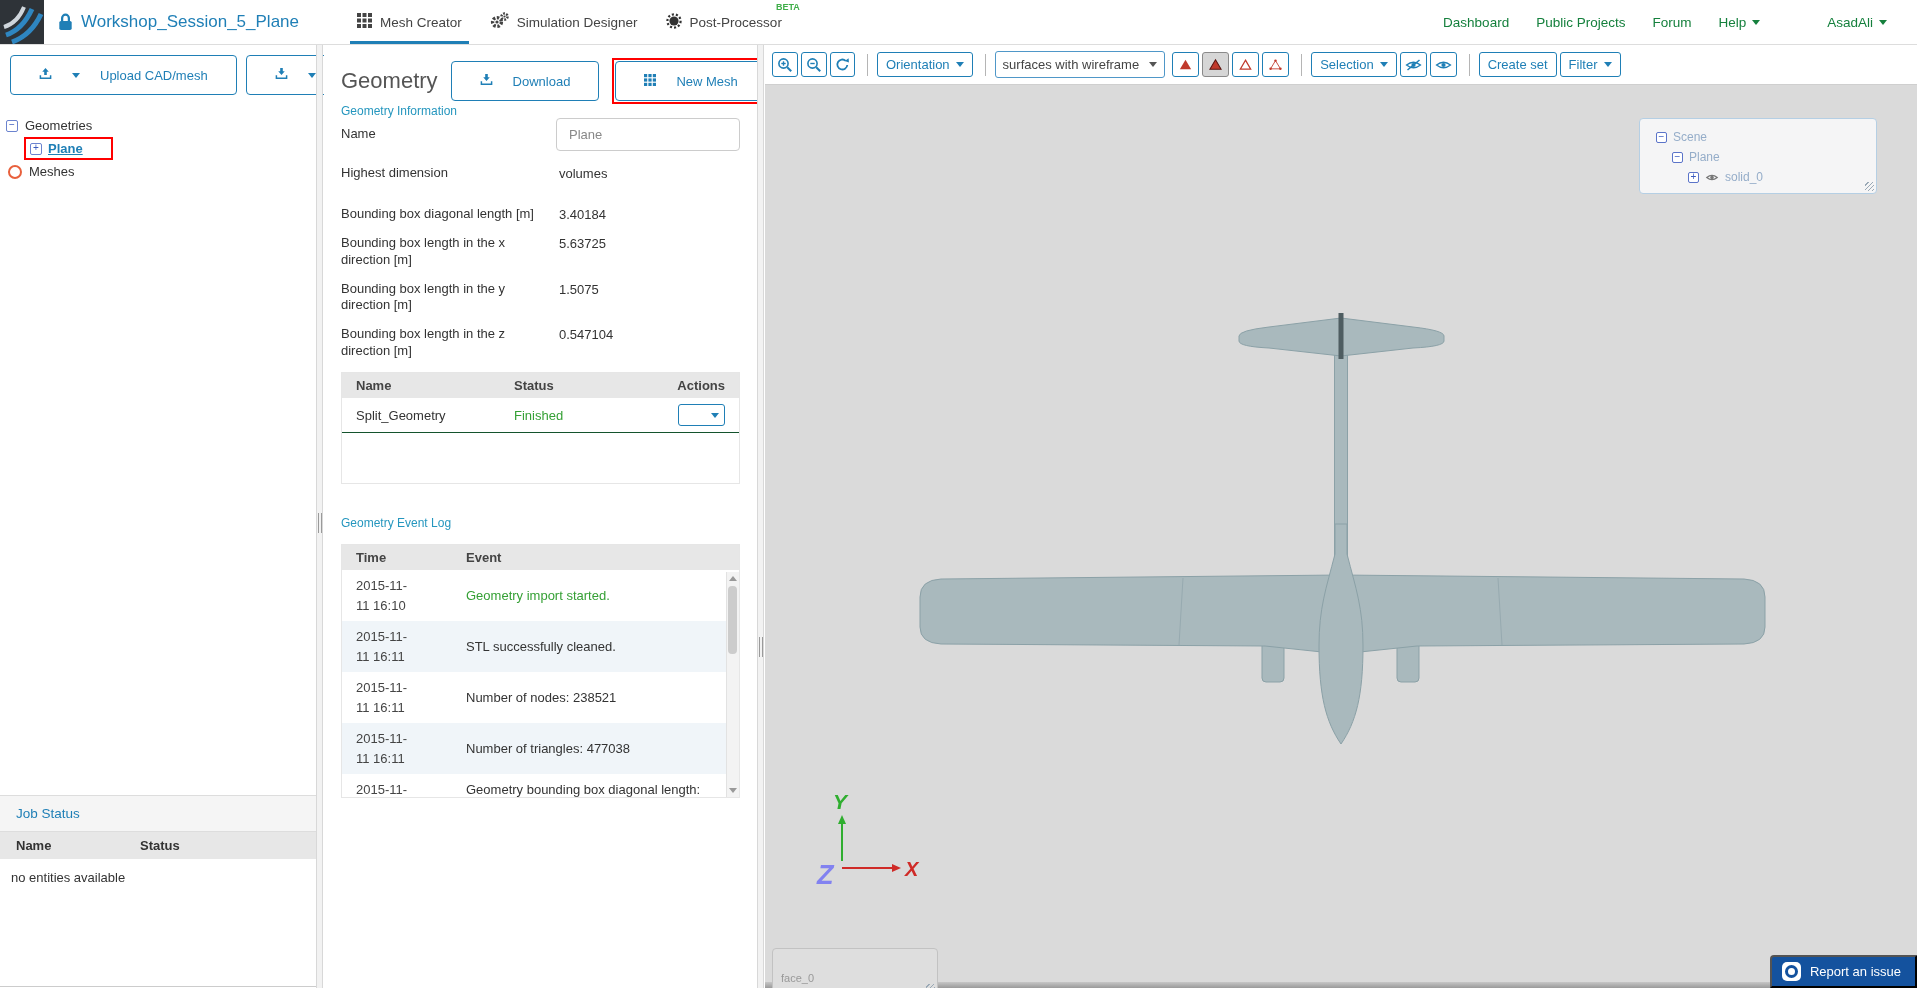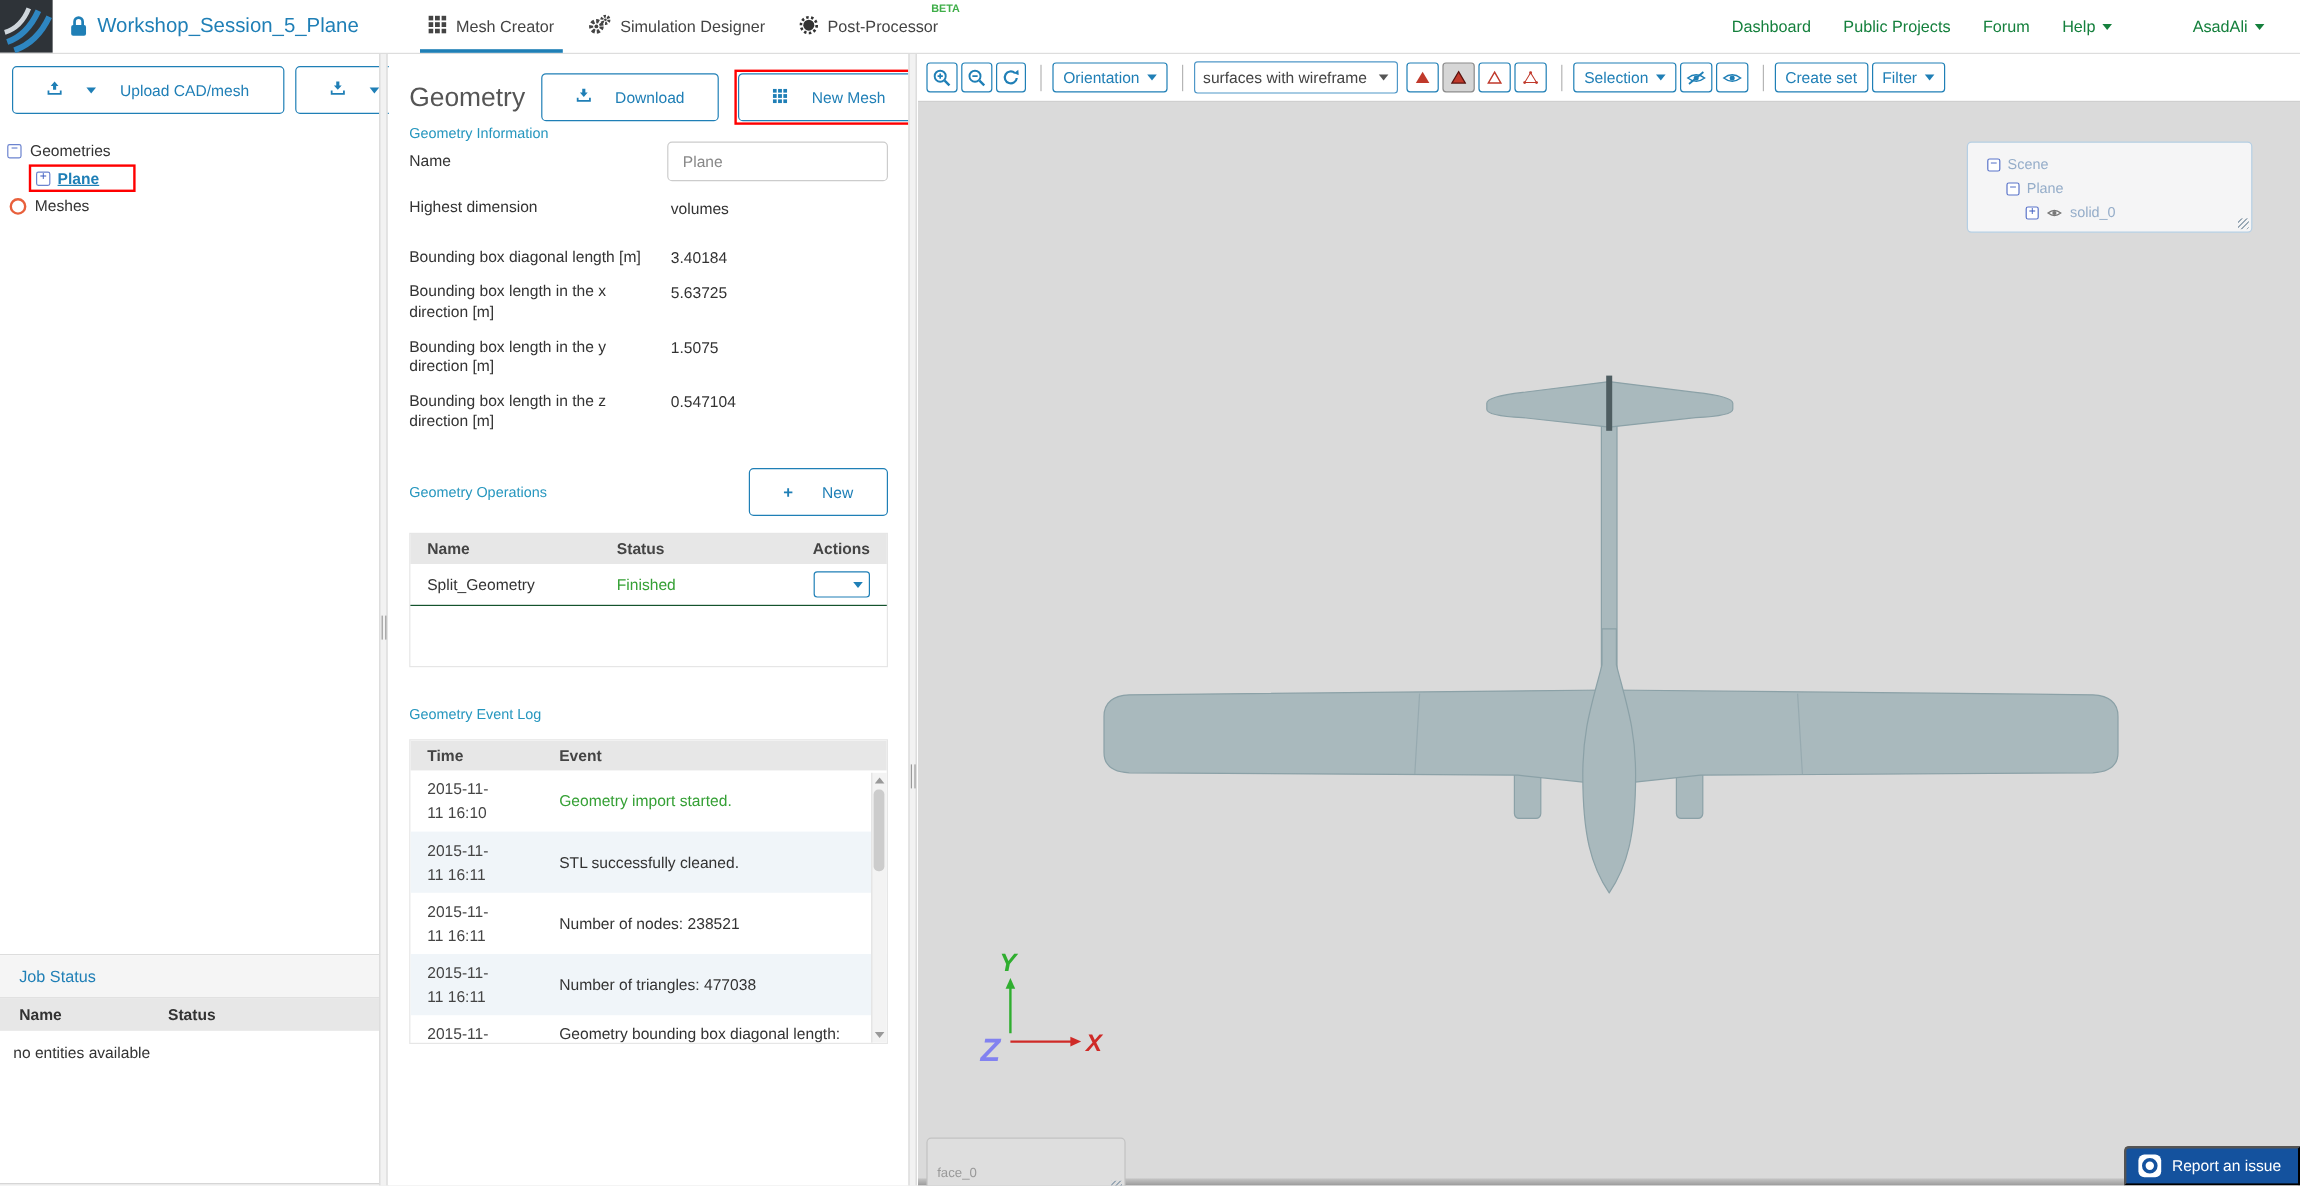--- a/index.html
+++ b/index.html
@@ -333,24 +333,20 @@
   </div>
   <div class="info-row">
     <span class="info-label">Bounding box length in the y direction [m]</span>
     <span class="info-value">1.5075</span>
   </div>
   <div class="info-row">
     <span class="info-label">Bounding box length in the z direction [m]</span>
     <span class="info-value">0.547104</span>
   </div>
 
-  <div class="sec-head">
-    <h2 class="section">Geometry Operations</h2>
-    <button class="btn-outline btn-new">New</button>
-  </div>
   <div class="ops-table">
     <div class="t-head">
       <span class="ops-c1">Name</span>
       <span class="ops-c2">Status</span>
       <span class="ops-c3">Actions</span>
     </div>
     <div class="ops-row">
       <span class="ops-c1">Split_Geometry</span>
       <span class="ops-c2 status-fin">Finished</span>
       <span class="ops-c3">

